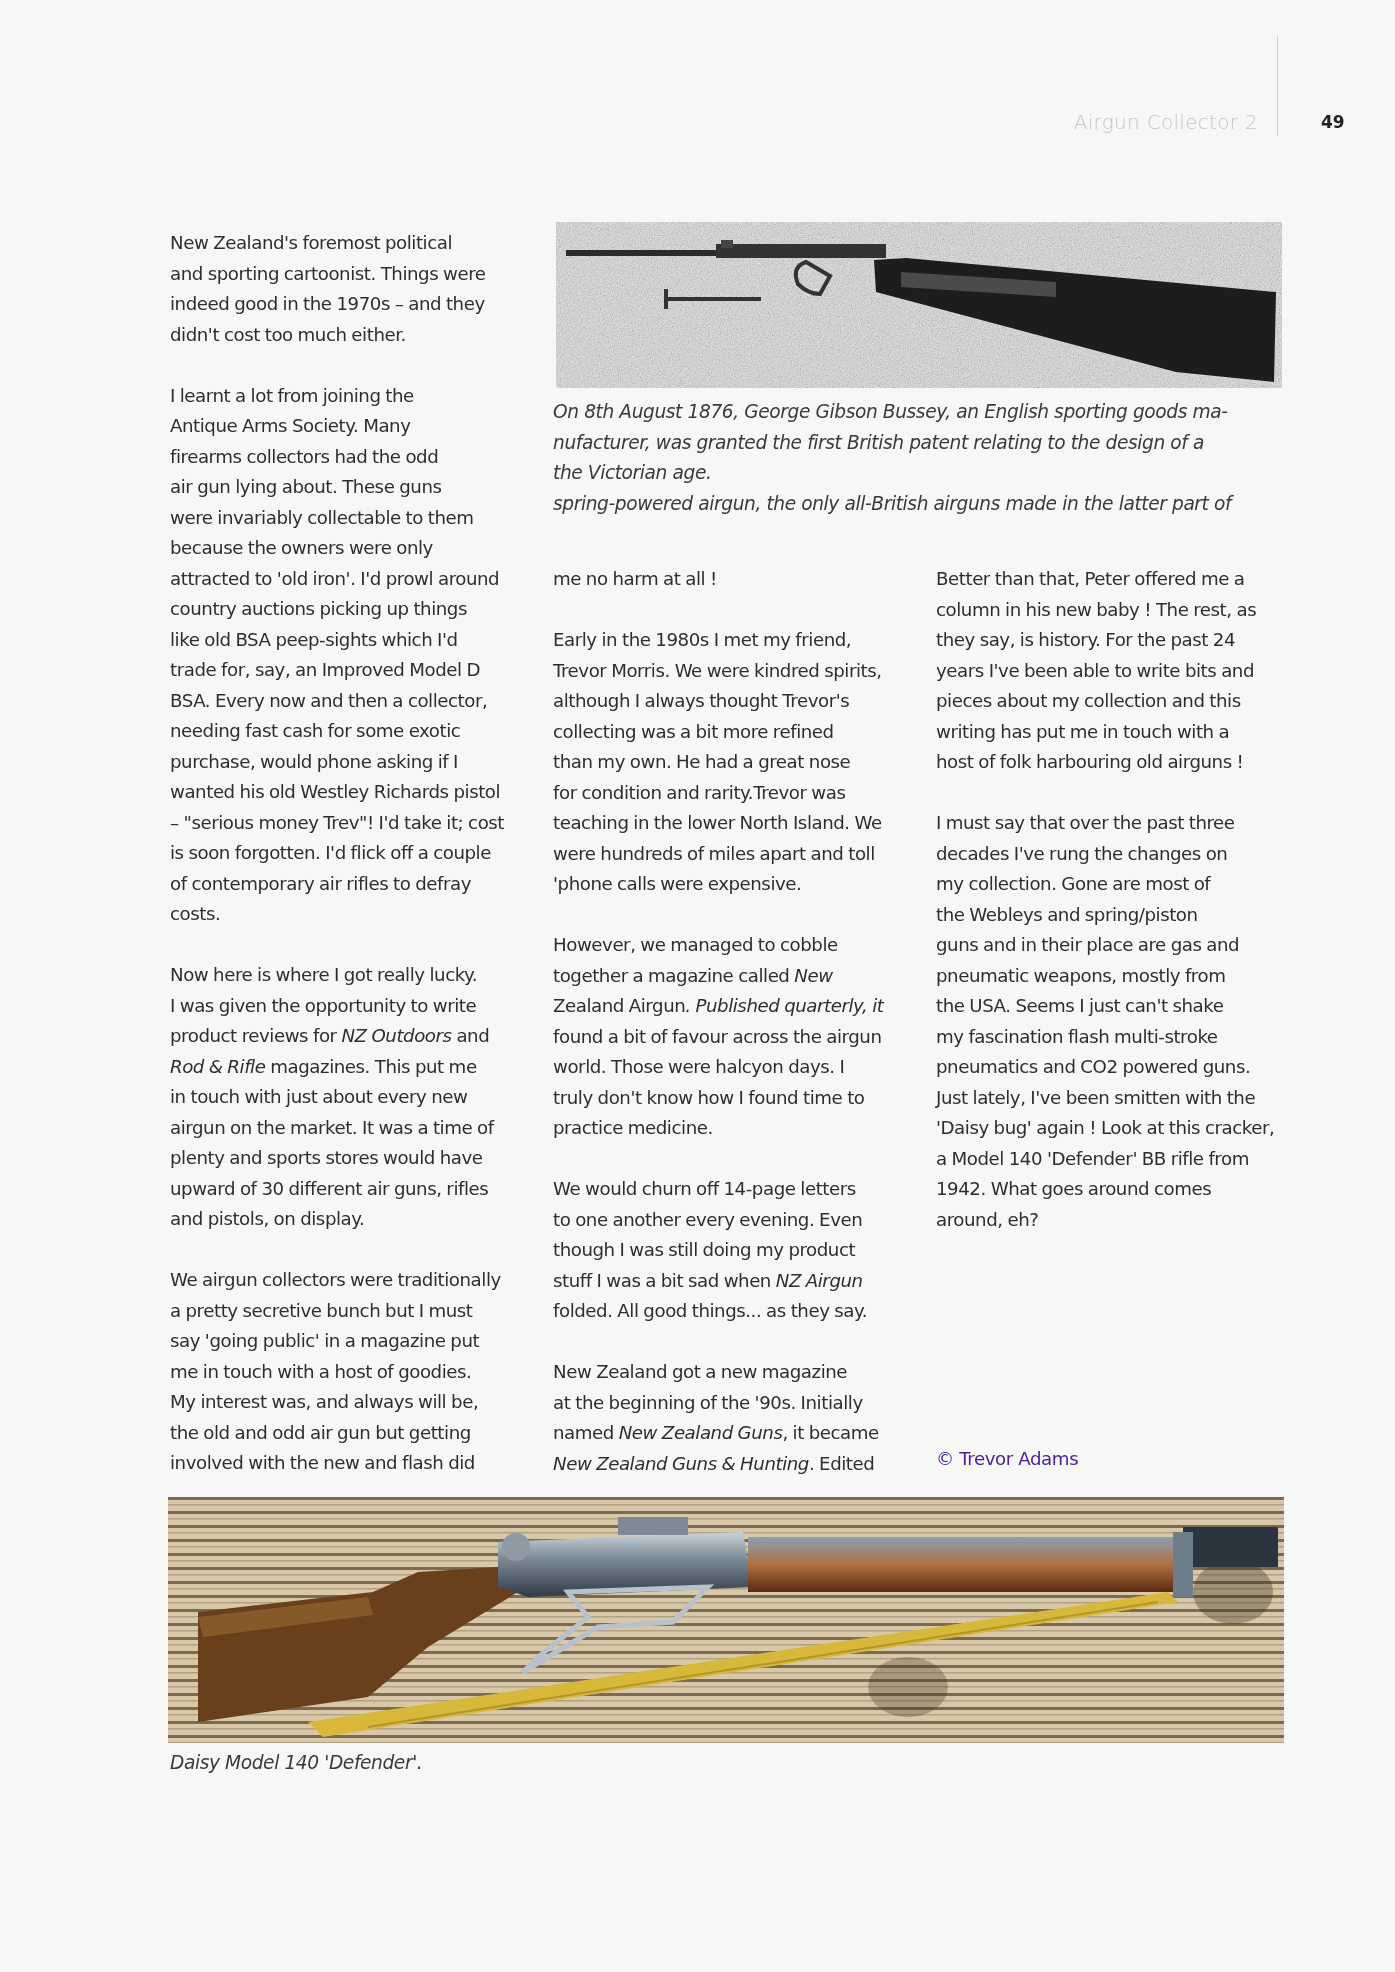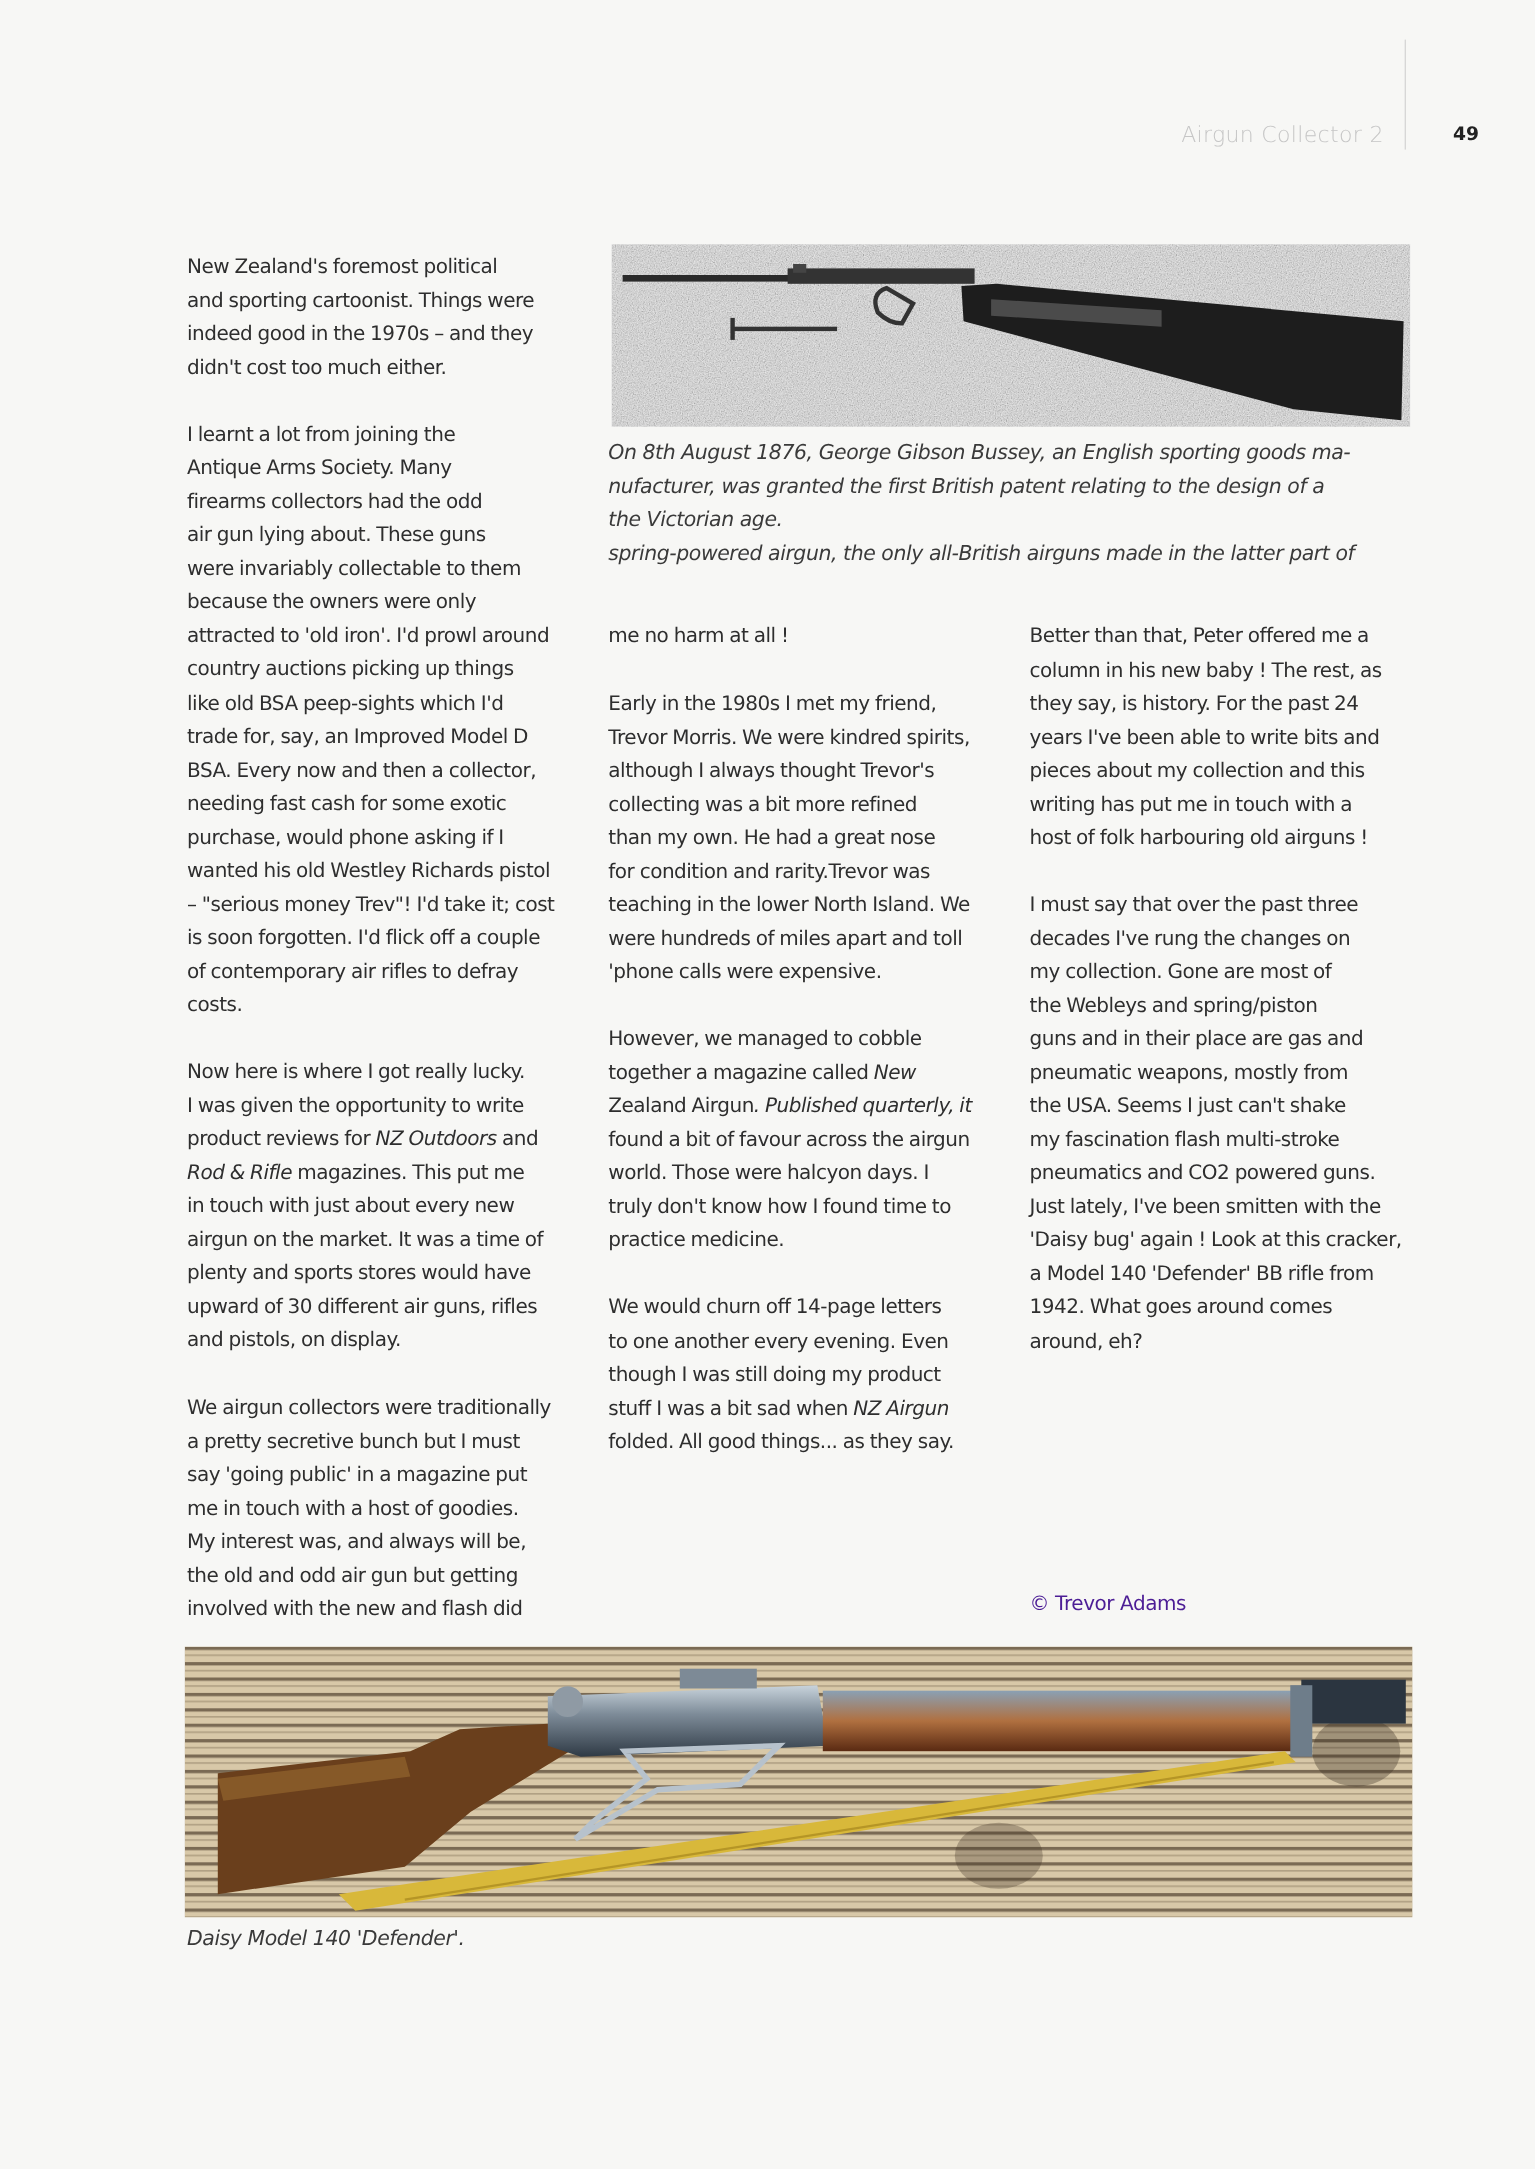--- a/index.html
+++ b/index.html
@@ -170,20 +170,26 @@
       <span class="line">world. Those were halcyon days. I</span>
       <span class="line">truly don't know how I found time to</span>
       <span class="line">practice medicine.</span>
     </p>
     <p>
       <span class="line">We would churn off 14-page letters</span>
       <span class="line">to one another every evening. Even</span>
       <span class="line">though I was still doing my product</span>
       <span class="line">stuff I was a bit sad when <em>NZ Airgun</em></span>
       <span class="line">folded. All good things... as they say.</span>
+    </p>
+    <p>
+      <span class="line">New Zealand got a new magazine</span>
+      <span class="line">at the beginning of the '90s. Initially</span>
+      <span class="line">named <em>New Zealand Guns</em>, it became</span>
+      <span class="line"><em>New Zealand Guns &amp; Hunting</em>. Edited</span>
     </p>
   </div>
 <div class="col" id="col3">
     <p>
       <span class="line">Better than that, Peter offered me a</span>
       <span class="line">column in his new baby !  The rest, as</span>
       <span class="line">they say, is history. For the past 24</span>
       <span class="line">years I've been able to write bits and</span>
       <span class="line">pieces about my collection and this</span>
       <span class="line">writing has put me in touch with a</span>

